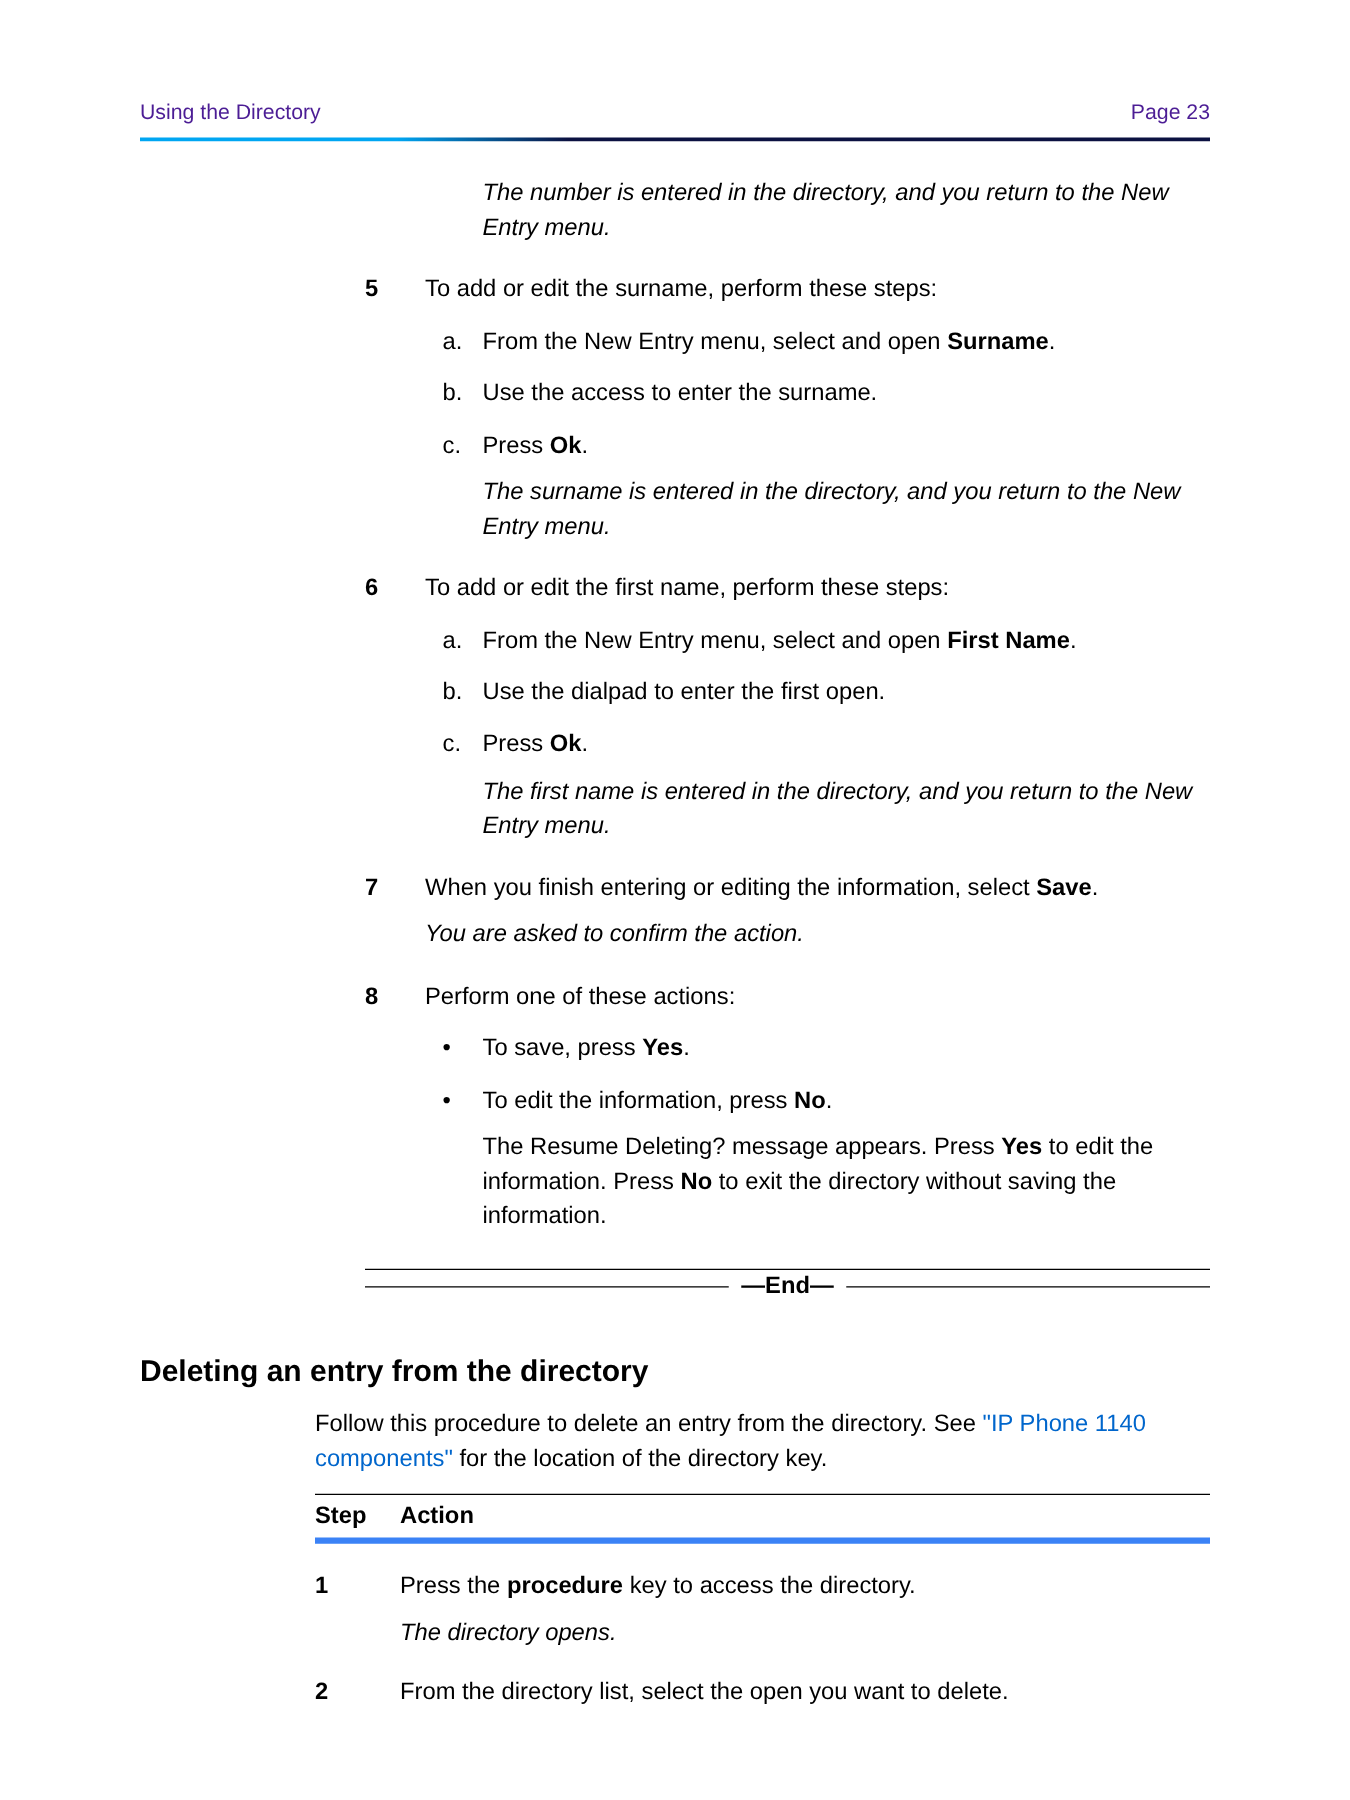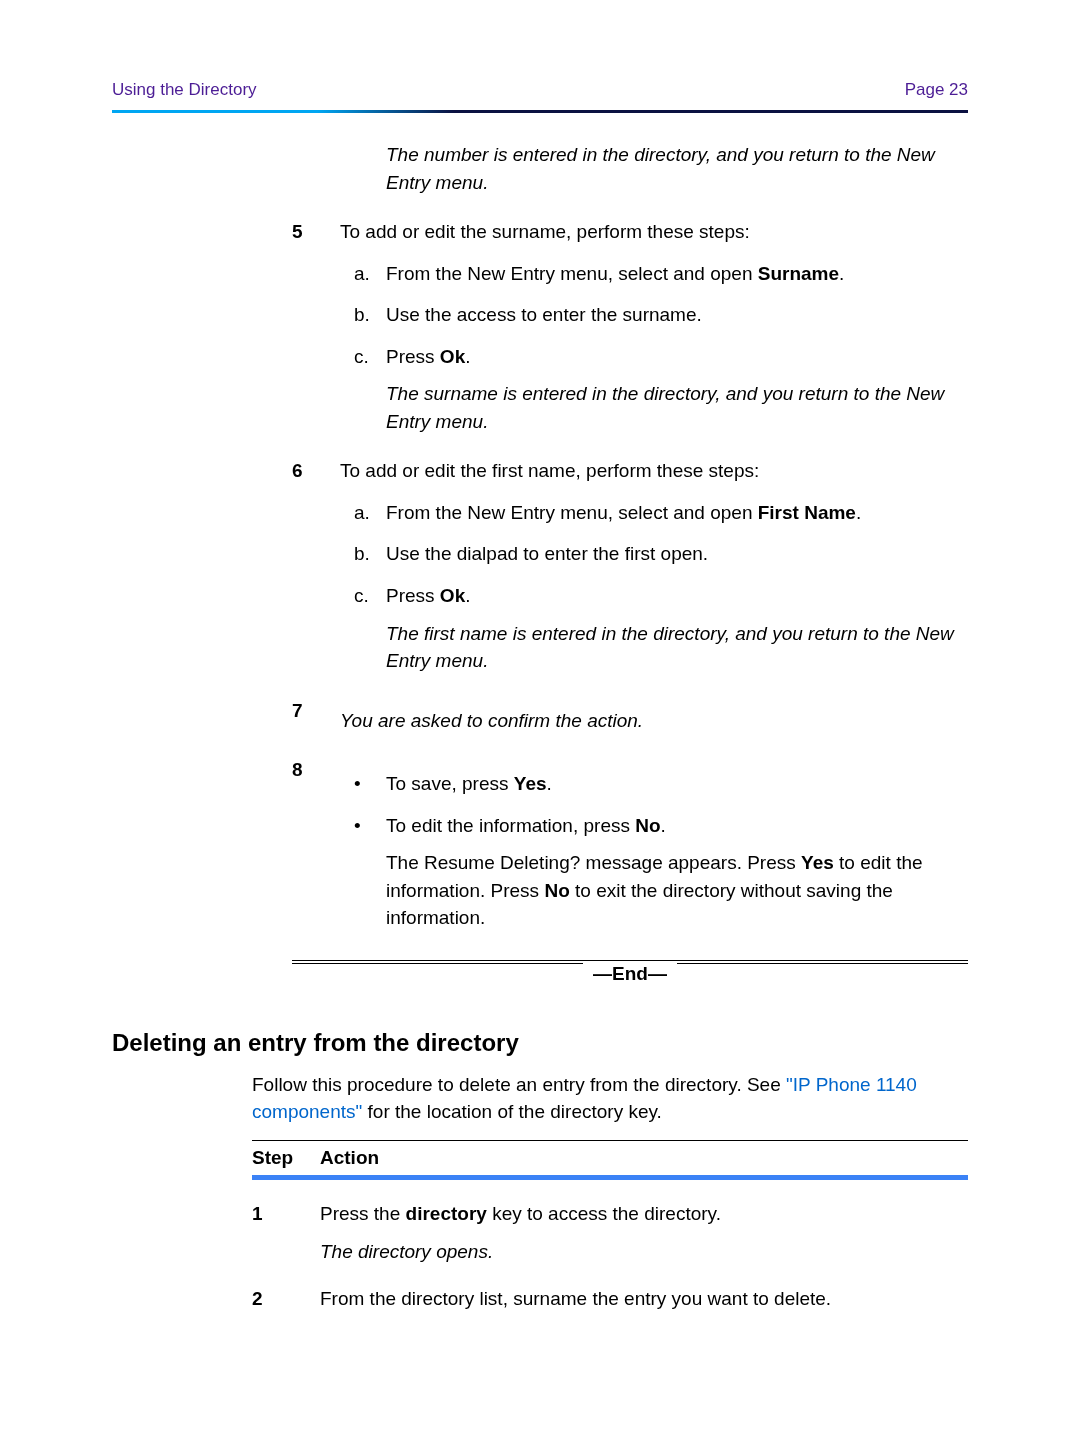--- a/index.html
+++ b/index.html
@@ -104,21 +104,21 @@
   .endlabel {
     display: inline-block;
     font-weight: bold;
     font-size: 19px;
     padding: 0 10px;
     position: relative;
     top: 0;
   }
   .endrule {
     display: flex;
-    align-items: flex-start;
+    align-items: center;
     gap: 0;
   }
   .endrule .line { flex:1; border-top:1px solid #000; }
   h2.section-title {
     font-size: 24px;
     font-weight: bold;
     margin: 44px 0 14px 0;
   }
   .intro {
     font-size: 19px;
@@ -201,27 +201,29 @@
             <div class="sub-mark">c.</div>
             <div class="sub-body"><span>Press </span><span class="bold">Ok</span><span>.</span></div>
           </div>
         <div class="subresult">The first name is entered in the directory, and you return to the New Entry menu.</div>
       </div>
     </div>
 
     <div class="step">
       <div class="step-num">7</div>
       <div class="step-body">
+        <p><span>When you finish entering or editing the information, select </span><span class="bold">Save</span><span>.</span></p>
         <div class="afterline">You are asked to confirm the action.</div>
       </div>
     </div>
 
     <div class="step">
       <div class="step-num">8</div>
       <div class="step-body">
+        <p>Perform one of these actions:</p>
         <div class="sub">
             <div class="bullet-mark">•</div>
             <div class="sub-body"><span>To save, press </span><span class="bold">Yes</span><span>.</span></div>
           </div>
         <div class="sub">
             <div class="bullet-mark">•</div>
             <div class="sub-body"><span>To edit the information, press </span><span class="bold">No</span><span>.</span></div>
           </div>
         <div class="subfollow"><span>The Resume Deleting? message appears. Press </span><span class="bold">Yes</span><span> to edit the information. Press </span><span class="bold">No</span><span> to exit the directory without saving the information.</span></div>
       </div>
@@ -244,26 +246,26 @@
 
   <div class="tablewrap">
     <div class="thead">
       <div class="c1">Step</div>
       <div>Action</div>
     </div>
 
     <div class="trow">
       <div class="c1">1</div>
       <div class="c2">
-        <p><span>Press the </span><span class="bold">directory</span><span> key to access the directory.</span></p>
+        <p><span>Press the </span><span class="bold">procedure</span><span> key to access the directory.</span></p>
         <p class="ital">The directory opens.</p>
       </div>
     </div>
 
     <div class="trow">
       <div class="c1">2</div>
       <div class="c2">
-        <p>From the directory list, surname the entry you want to delete.</p>
+        <p>From the directory list, select the open you want to delete.</p>
       </div>
     </div>
   </div>
 
 </div>
 
 </body></html>

